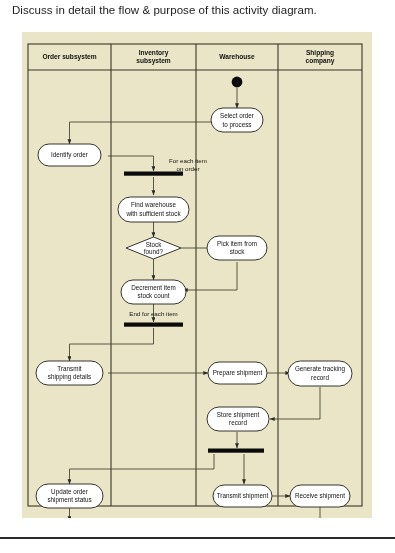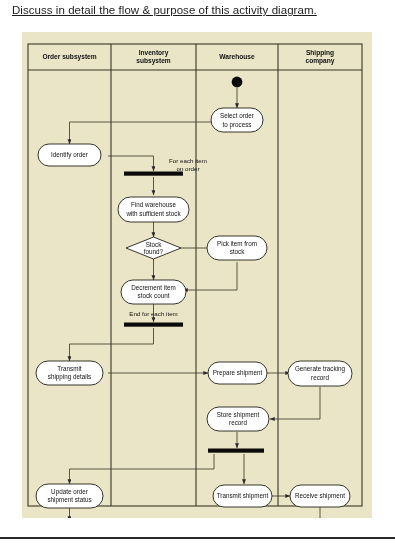--- a/index.html
+++ b/index.html
@@ -17,21 +17,20 @@
   }
   #question-title {
     position: absolute;
     left: 12px;
     top: 2px;
     width: 372px;
     font-size: 11.5px;
     line-height: 16px;
     color: #1d1d1d;
     letter-spacing: 0.05px;
-    text-decoration: underline;
   }
   #diagram-card {
     position: absolute;
     left: 22px;
     top: 32px;
     width: 350px;
     height: 486px;
     background: #e9e5c6;
   }
   #page-bottom-rule {

